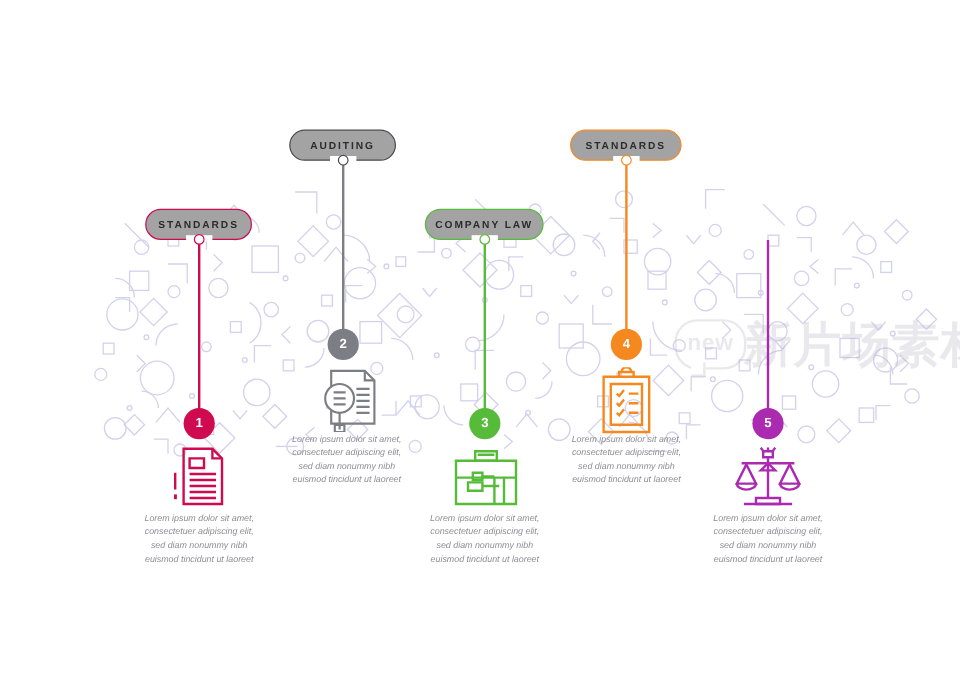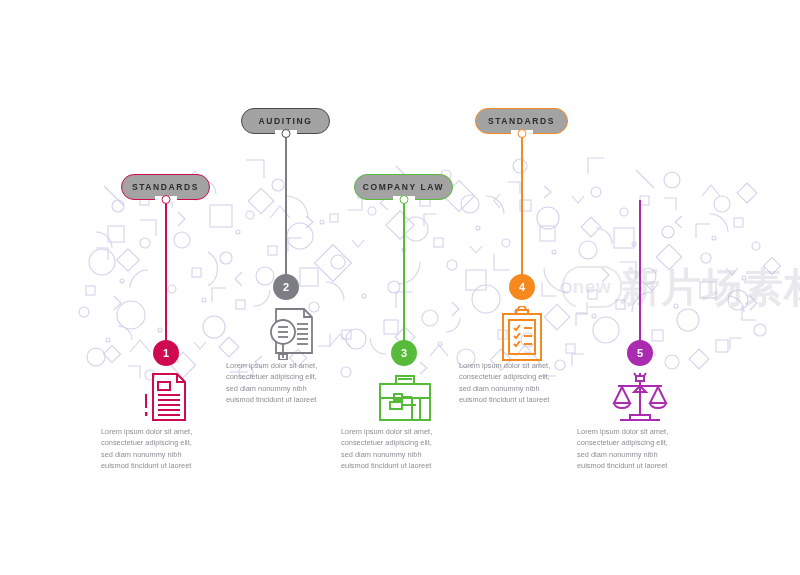--- a/index.html
+++ b/index.html
@@ -69,24 +69,25 @@
     display:flex;align-items:center;justify-content:center;
     color:#fff;font-size:11px;font-weight:bold;
     font-family:"Liberation Sans", sans-serif;
   }
 
   
   .icon-box{position:absolute;}
 
   
   .desc{
-    position:absolute;text-align:left;
+    position:absolute;text-align:center;
     font-size:7.4px;line-height:1.55;color:#8d8d95;
     font-family:"Liberation Sans", sans-serif;
     white-space:pre-line;
+    font-style:italic;
   }
 </style>
 </head>
 <body>
 
 <div id="stage">
 
   <svg id="bg-pattern" viewBox="0 0 800 575" xmlns="http://www.w3.org/2000/svg">
     <g fill="none" stroke="#b9b6e0" stroke-width="1.1" opacity="0.62">
 

